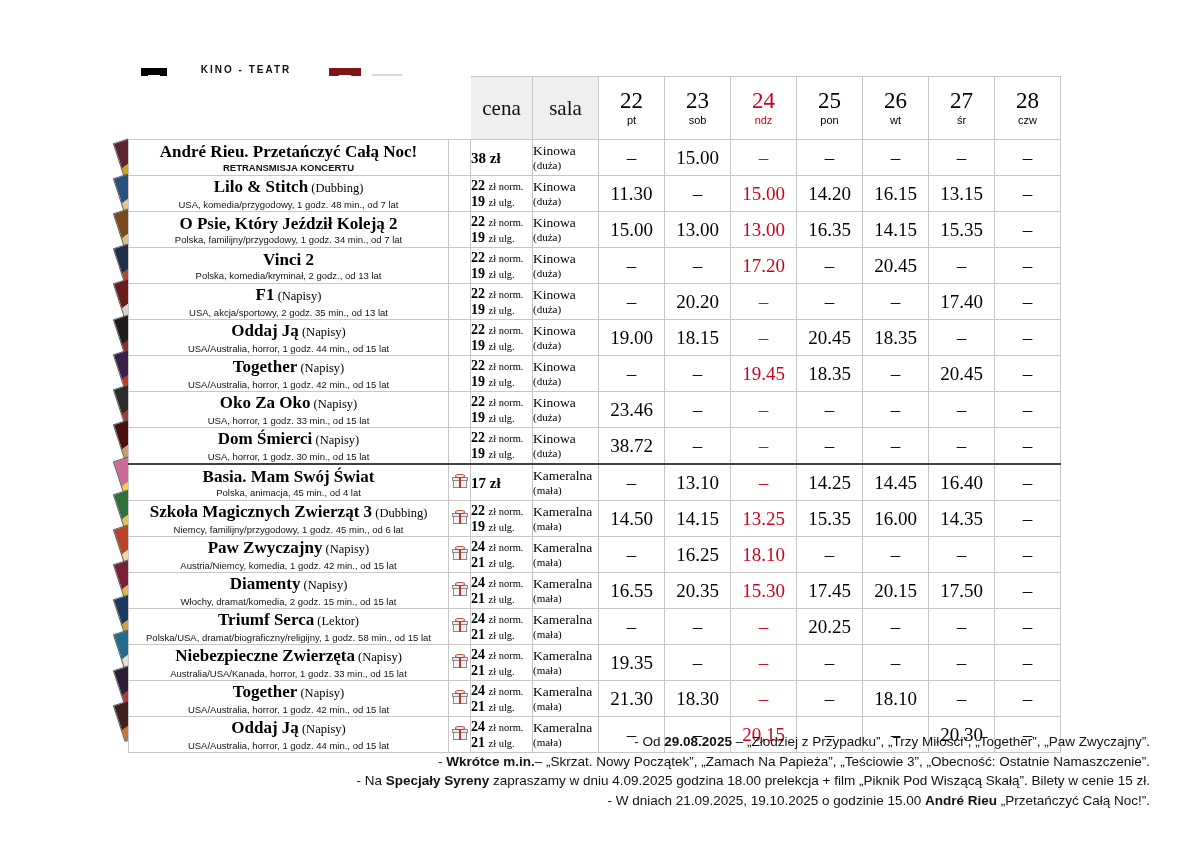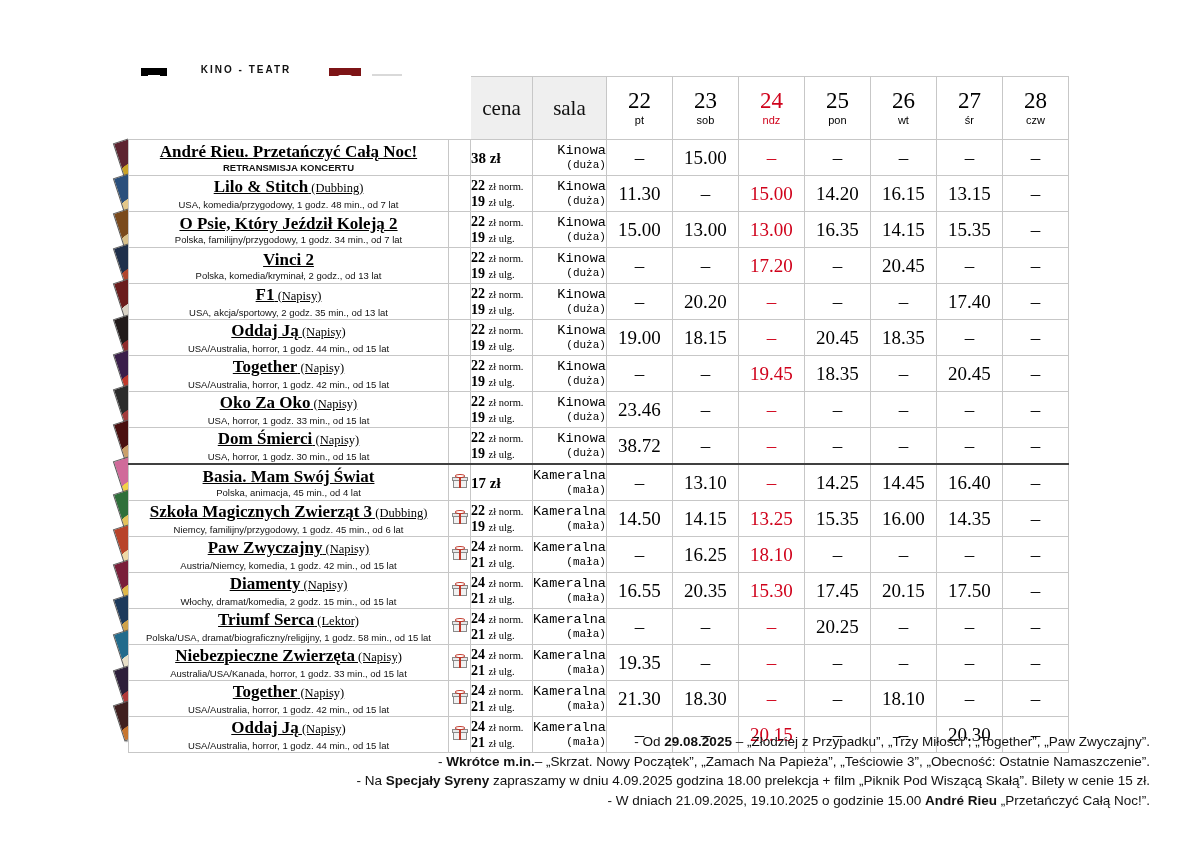--- a/index.html
+++ b/index.html
@@ -202,21 +202,20 @@
   tbody td { height: 35px; }
   td.title-cell {
     padding: 2px 8px 3px 8px;
     text-align: center;
   }
   .film-title {
     font-size: 17px;
     font-weight: bold;
     font-family: "Liberation Serif", serif;
     line-height: 19px;
-    text-decoration: underline;
   }
   .film-title .sub {
     font-size: 12.5px;
     font-weight: normal;
   }
   .film-meta {
     font-size: 9.5px;
     font-family: "Liberation Sans", sans-serif;
     color: #111;
     line-height: 12px;
@@ -244,22 +243,22 @@
   }
   td.price-cell {
     font-family: "Liberation Serif", serif;
     line-height: 14px;
     padding: 2px 0;
   }
   .price-big { font-size: 14px; font-weight: bold; }
   .price-small { font-size: 10.5px; font-weight: normal; }
   .price-single { font-size: 15px; font-weight: bold; }
   td.hall-cell {
-    text-align: right;
-    font-family: Liberation Mono, monospace;
+    text-align: left;
+    font-family: Liberation Serif, serif;
     line-height: 14px;
     padding: 2px 0;
   }
   .hall-name { font-size: 13.5px; }
   .hall-size { font-size: 11px; }
   td.time-cell {
     text-align: center;
     font-size: 19px;
     font-family: "Liberation Serif", serif;
   }

